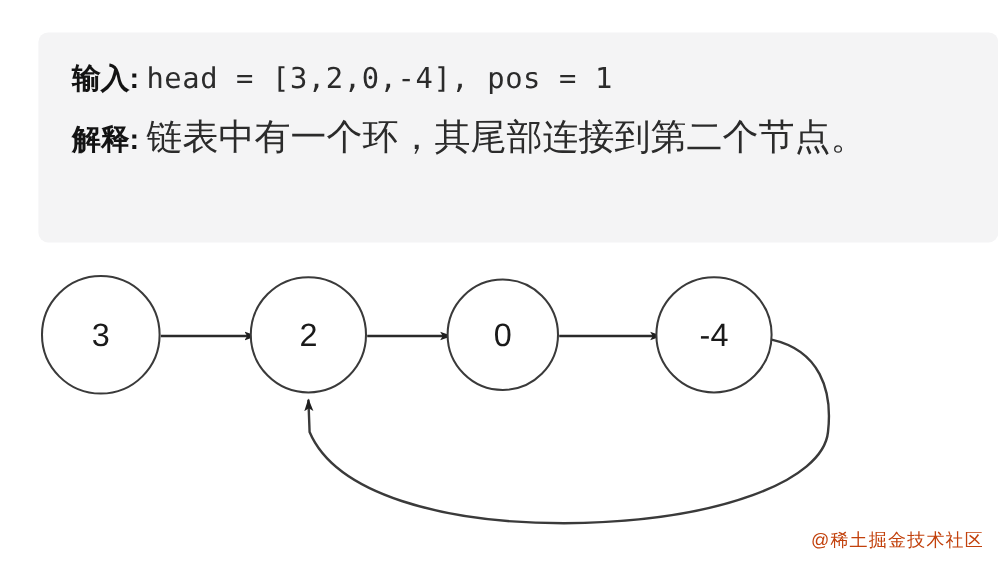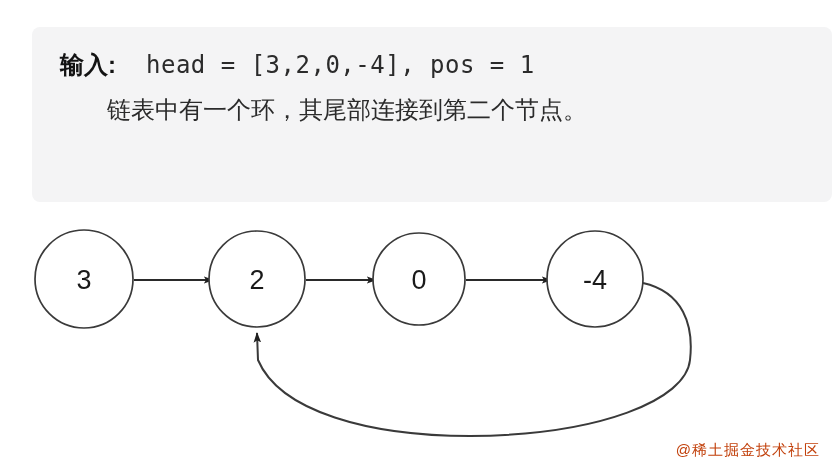--- a/index.html
+++ b/index.html
@@ -33,45 +33,43 @@
     border-radius: 8px;
     box-sizing: border-box;
     padding: 22px 0 0 28px;
   }
 
   .example-line {
     display: flex;
     align-items: baseline;
     height: 45px;
     white-space: nowrap;
-    gap: 24px;
   }
 
   .example-label {
     font-family: "Liberation Sans", "DejaVu Sans", sans-serif;
     font-weight: bold;
     font-size: 24px;
     color: #131313;
     letter-spacing: 0px;
   }
 
   .example-value-mono {
     font-family: "DejaVu Sans Mono", "Liberation Mono", monospace;
     font-size: 24px;
     color: #2b2b2b;
     letter-spacing: 0.5px;
     padding-left: 6px;
   }
 
   .example-value-cjk {
     font-family: "Liberation Sans", "DejaVu Sans", sans-serif;
-    font-size: 24px;
+    font-size: 30px;
     color: #2b2b2b;
     padding-left: 6px;
-    margin-left: 41px;
   }
 
   
   .node-label {
     position: absolute;
     transform: translate(-50%, -50%);
     font-family: "Liberation Sans", "DejaVu Sans", sans-serif;
     font-size: 27px;
     color: #1a1a1a;
     user-select: none;
@@ -128,18 +126,19 @@
 
 <div class="example-panel">
 
   <div class="example-line">
     <span class="example-label">输入:</span>
     <span class="example-value-mono">head = [3,2,0,-4], pos = 1</span>
   </div>
 
 
   <div class="example-line">
+    <span class="example-label">解释:</span>
     <span class="example-value-cjk">链表中有一个环，其尾部连接到第二个节点。</span>
   </div>
 
 </div>
 
 <div class="watermark">@稀土掘金技术社区</div>
 
 </body></html>

